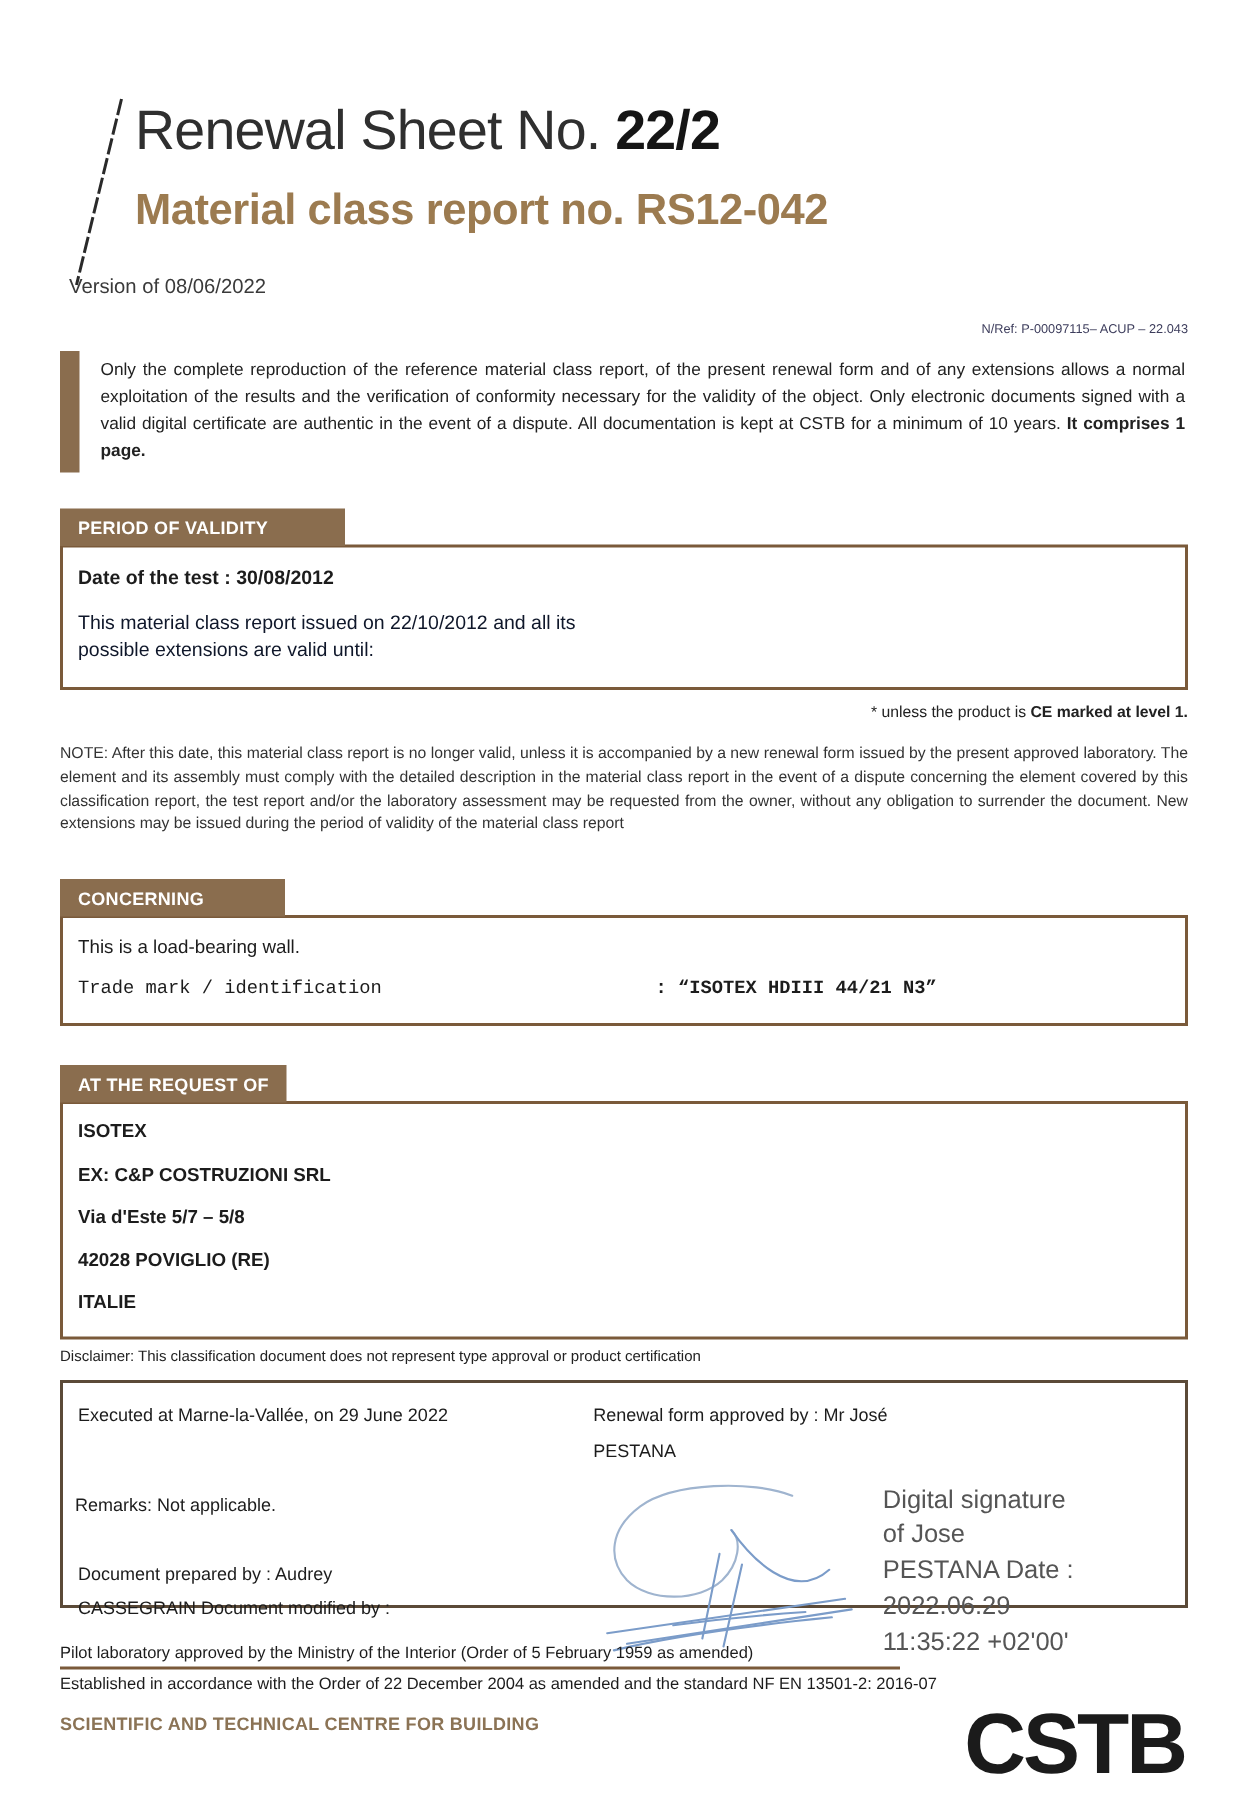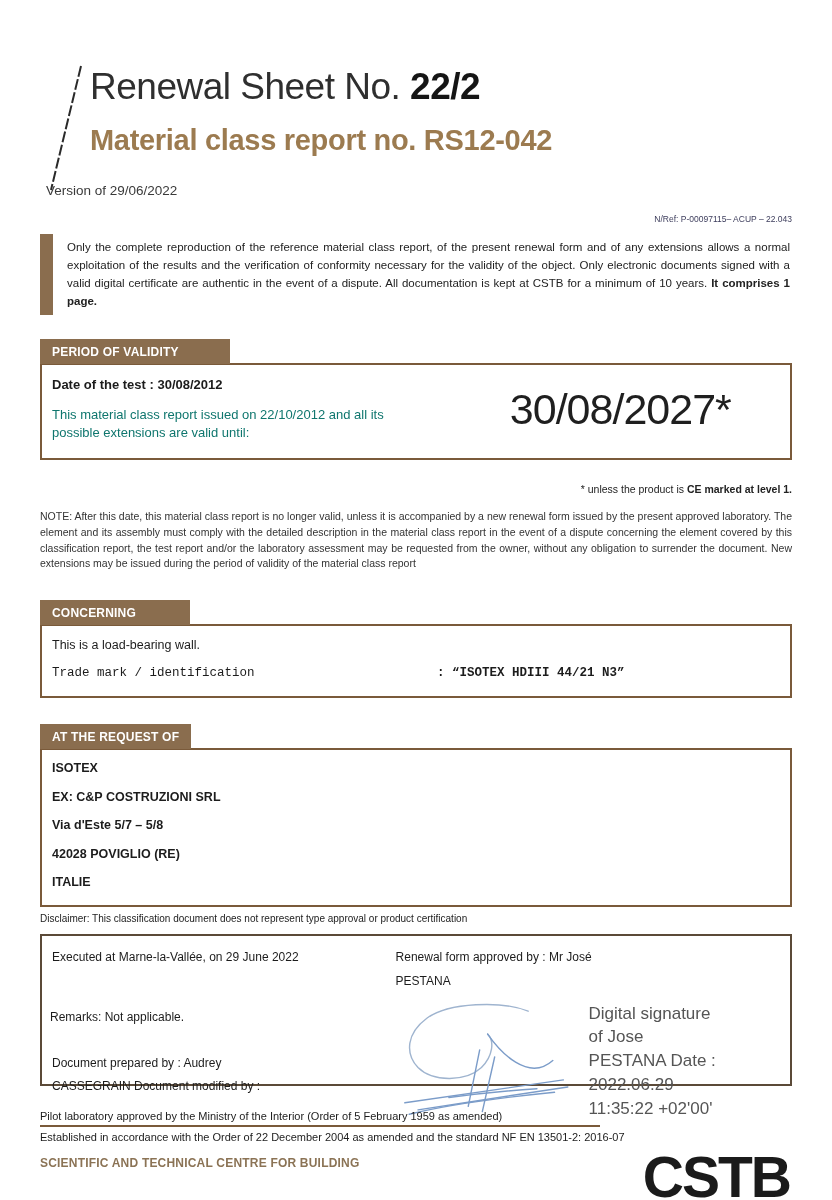--- a/index.html
+++ b/index.html
@@ -33,24 +33,24 @@
     display: inline-block; background: #8a6d4e; color: #ffffff;
     font-size: 12px; font-weight: 700; letter-spacing: 0.2px;
     padding: 6px 12px 5px 12px; min-width: 190px; position: relative; z-index: 2;
   }
   .section-box { border: 2px solid #7a5a3a; margin-top: -1px; position: relative; z-index: 1; background: #fff; }
 
   .validity-wrap { margin-top: 24px; }
   .validity-box { display: flex; padding: 12px 14px 16px 10px; }
   .validity-left { width: 57%; }
   .test-date { font-size: 13px; font-weight: 700; color: #1c1c1c; }
-  .issued { margin-top: 14px; font-size: 13px; line-height: 1.4; color: #0f766e; }
+  .issued { margin-top: 14px; font-size: 13px; line-height: 1.4; color: #0f172a; }
   .validity-right { width: 43%; display: flex; align-items: center; justify-content: center; }
   .big-date { font-size: 43px; font-weight: 400; color: #1f1f1f; letter-spacing: -1px; white-space: nowrap; }
-  .footnote { text-align: right; margin-top: 23px; font-size: 10.5px; color: #222; }
+  .footnote { text-align: right; margin-top: 9px; font-size: 10.5px; color: #222; }
   .note-par { margin-top: 14px; font-size: 10.5px; line-height: 1.5; color: #333; text-align: justify; }
 
   .concerning-wrap { margin-top: 28px; }
   .concerning-box { padding: 12px 10px 16px 10px; font-size: 12.5px; color: #1c1c1c; }
   .trademark-row { display: flex; margin-top: 14px; font-family: Liberation Mono, monospace; }
   .trademark-label { width: 385px; flex: none; }
   .trademark-value { font-weight: 700; }
 
   .request-wrap { margin-top: 26px; }
   .request-box { padding: 12px 10px 14px 10px; }
@@ -86,40 +86,37 @@
 
 <div class="content">
 
   <svg class="slash-mark" width="42" height="132" viewBox="0 0 42 132">
     <line x1="37" y1="4" x2="7" y2="128" stroke="#2a2a2a" stroke-width="2" stroke-dasharray="11 2.5"></line>
   </svg>
   <div class="title-block">
     <div class="title1"><span>Renewal Sheet No. </span><span class="title-num">22/2</span></div>
     <div class="title2">Material class report no. RS12-042</div>
   </div>
-  <div class="version">Version of 29/06/2022</div>
+  <div class="version">Version of 08/06/2022</div>
   <div class="ref-line">N/Ref: P-00097115– ACUP – 22.043</div>
 
   <div class="notice">
     <div class="notice-bar"></div>
     <p class="notice-text"><span>Only the complete reproduction of the reference material class report, of the present renewal form and of any extensions allows a normal exploitation of the results and the verification of conformity necessary for the validity of the object. Only electronic documents signed with a valid digital certificate are authentic in the event of a dispute. All documentation is kept at CSTB for a minimum of 10 years. </span><span class="bold">It comprises 1 page.</span></p>
   </div>
 
   <div class="validity-wrap">
     <div class="section-tab">PERIOD OF VALIDITY</div>
     <div class="section-box validity-box">
       <div class="validity-left">
         <div class="test-date">Date of the test : 30/08/2012</div>
         <div class="issued">
           <span>This material class report issued on 22/10/2012 and all its</span><br>
           <span>possible extensions are valid until:</span>
         </div>
-      </div>
-      <div class="validity-right">
-        <div class="big-date">30/08/2027*</div>
       </div>
     </div>
     <div class="footnote"><span>* unless the product is </span><span class="bold">CE marked at level 1.</span></div>
     <p class="note-par">NOTE: After this date, this material class report is no longer valid, unless it is accompanied by a new renewal form issued by the present approved laboratory. The element and its assembly must comply with the detailed description in the material class report in the event of a dispute concerning the element covered by this classification report, the test report and/or the laboratory assessment may be requested from the owner, without any obligation to surrender the document. New extensions may be issued during the period of validity of the material class report</p>
   </div>
 
   <div class="concerning-wrap">
     <div class="section-tab" style="min-width:150px">CONCERNING</div>
     <div class="section-box concerning-box">
       <div>This is a load-bearing wall.</div>

